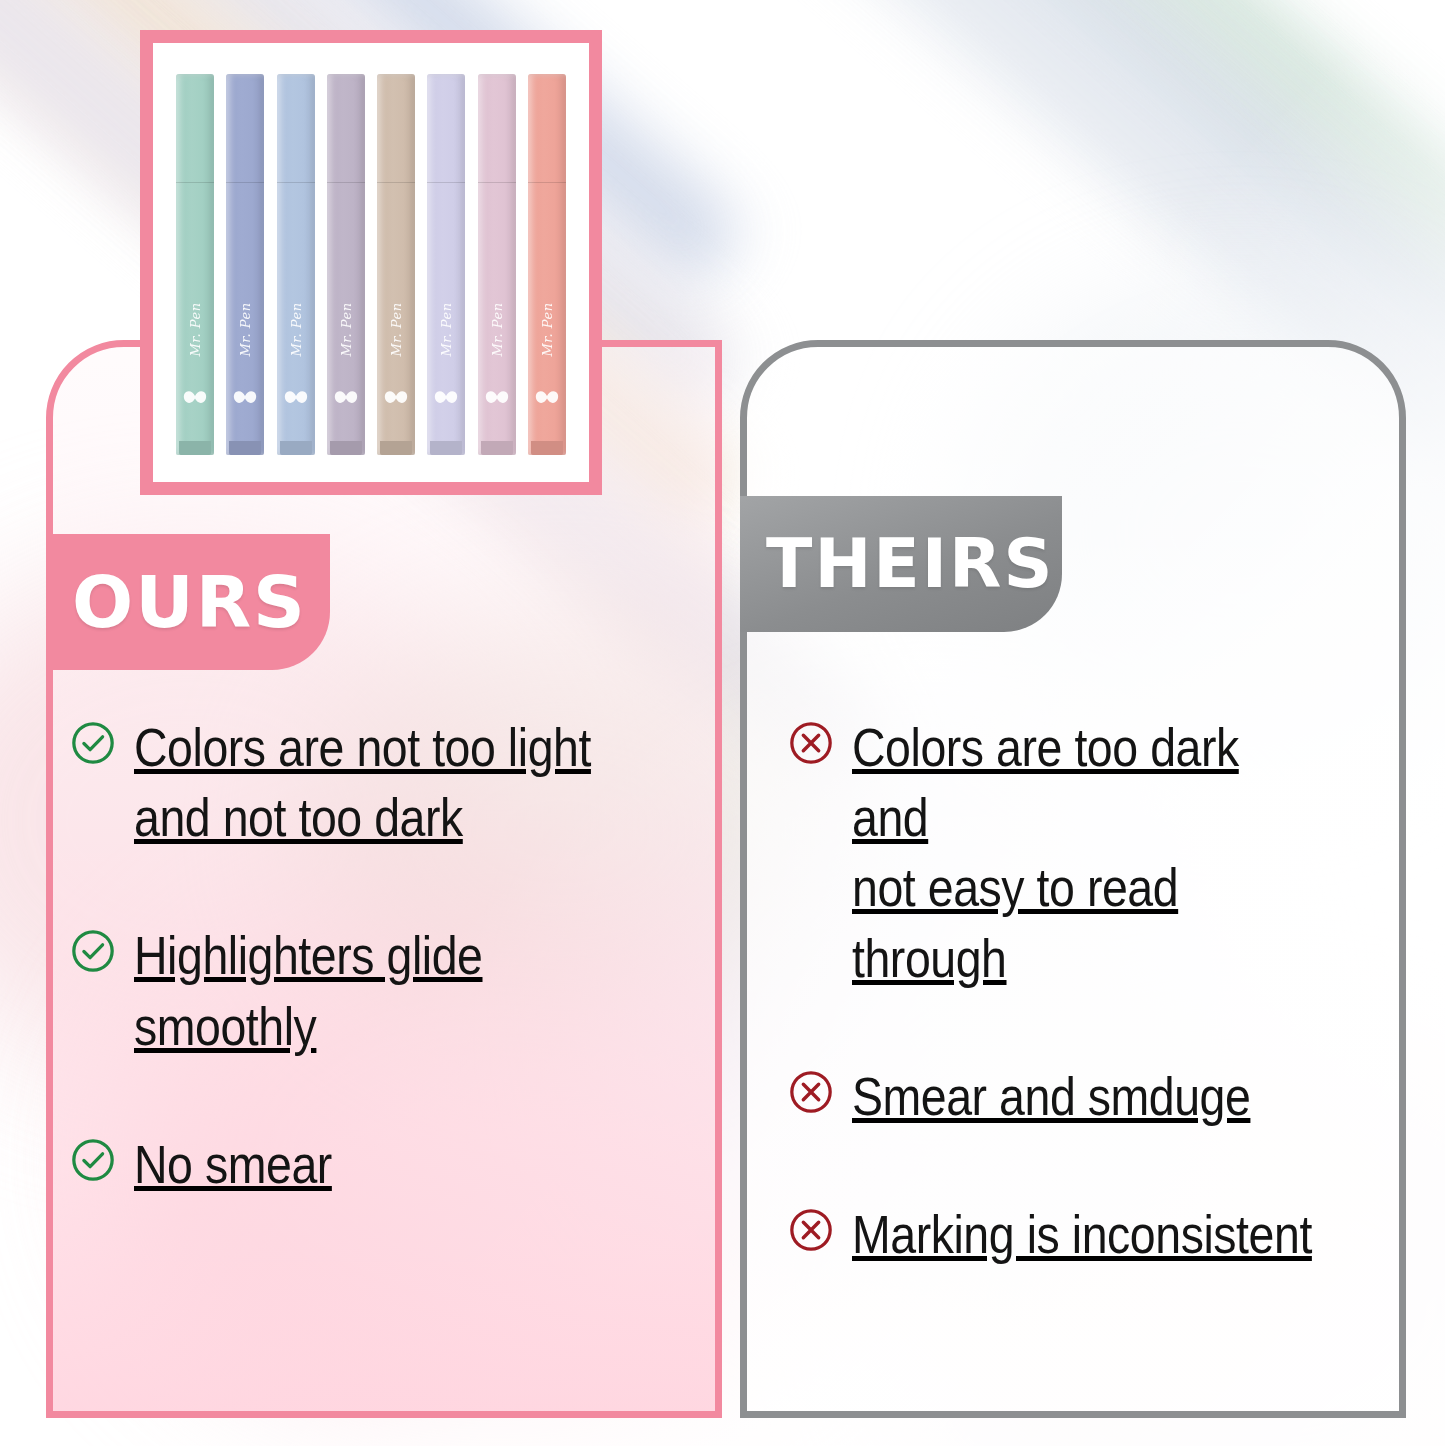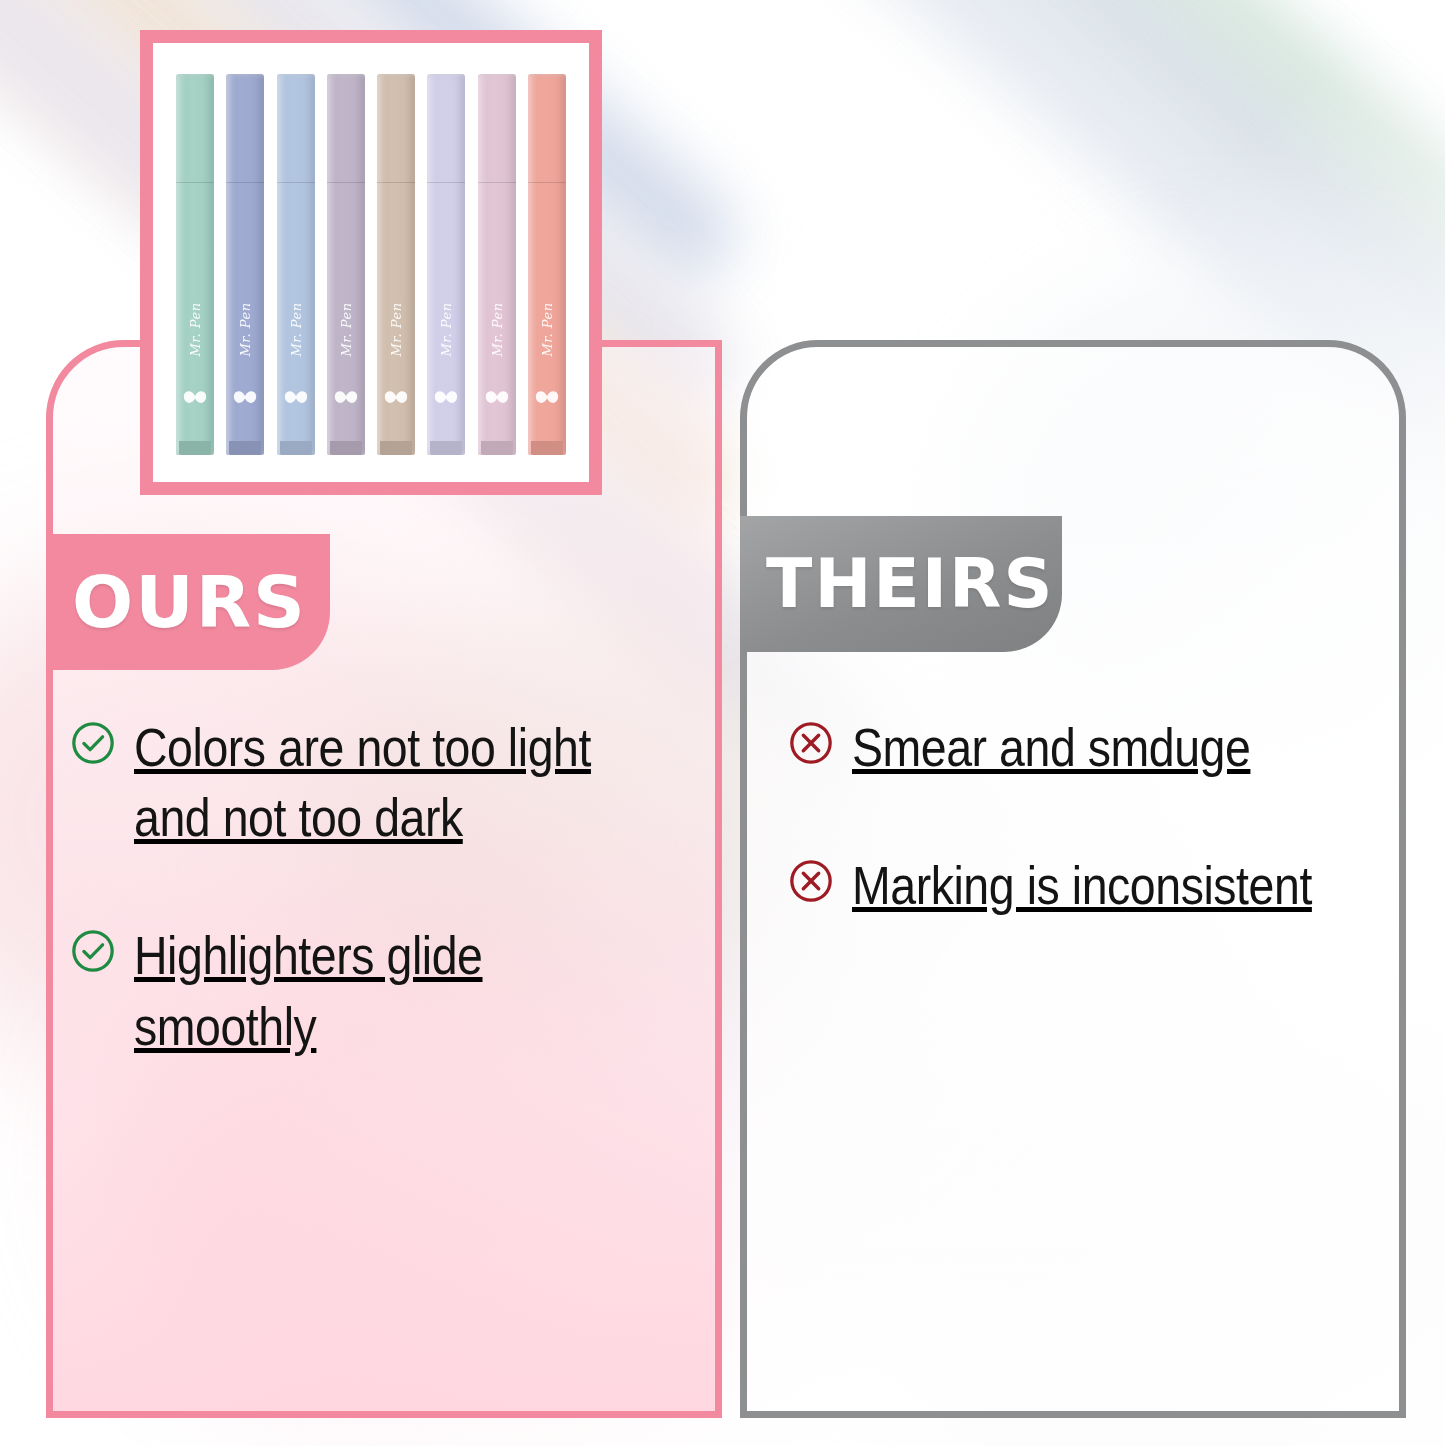--- a/index.html
+++ b/index.html
@@ -84,21 +84,21 @@
   }
   .banner-ours {
     left: 46px;
     top: 534px;
     width: 284px;
     background: #f2899f;
     border-radius: 0 0 58px 0;
   }
   .banner-theirs {
     left: 740px;
-    top: 516px;
+    top: 496px;
     width: 322px;
     background: linear-gradient(160deg, #a2a4a6 0%, #8b8d8f 55%, #7e8082 100%);
     border-radius: 0 0 58px 0;
   }
   .banner-text {
     color: #ffffff;
     font-weight: 700;
     font-size: 72px;
     letter-spacing: 2px;
     line-height: 1;
@@ -264,23 +264,42 @@
     <div class="bullet-row">
       <span class="bullet-icon">
         <svg viewBox="0 0 48 48">
             <circle cx="24" cy="24" r="20" fill="none" stroke="#1f8a42" stroke-width="3.4"></circle>
             <path d="M14.5 24.5 L21 31 L34 17.5" fill="none" stroke="#1f8a42" stroke-width="3.4" stroke-linecap="round" stroke-linejoin="round"></path>
           </svg>
       </span>
       <span class="bullet-text">Highlighters glide
 smoothly</span>
     </div>
+    <div class="bullet-row">
+      <span class="bullet-icon">
+        <svg viewBox="0 0 48 48">
+            <circle cx="24" cy="24" r="20" fill="none" stroke="#1f8a42" stroke-width="3.4"></circle>
+            <path d="M14.5 24.5 L21 31 L34 17.5" fill="none" stroke="#1f8a42" stroke-width="3.4" stroke-linecap="round" stroke-linejoin="round"></path>
+          </svg>
+      </span>
+      <span class="bullet-text">No smear</span>
+    </div>
   </div>
 
   <div class="bullets bullets-theirs">
+    <div class="bullet-row">
+      <span class="bullet-icon">
+        <svg viewBox="0 0 48 48">
+            <circle cx="24" cy="24" r="20" fill="none" stroke="#9e1b23" stroke-width="3.4"></circle>
+            <path d="M16 16 L32 32 M32 16 L16 32" fill="none" stroke="#9e1b23" stroke-width="3.6" stroke-linecap="round"></path>
+          </svg>
+      </span>
+      <span class="bullet-text">Colors are too dark and
+not easy to read through</span>
+    </div>
     <div class="bullet-row">
       <span class="bullet-icon">
         <svg viewBox="0 0 48 48">
             <circle cx="24" cy="24" r="20" fill="none" stroke="#9e1b23" stroke-width="3.4"></circle>
             <path d="M16 16 L32 32 M32 16 L16 32" fill="none" stroke="#9e1b23" stroke-width="3.6" stroke-linecap="round"></path>
           </svg>
       </span>
       <span class="bullet-text">Smear and smduge</span>
     </div>
     <div class="bullet-row">

